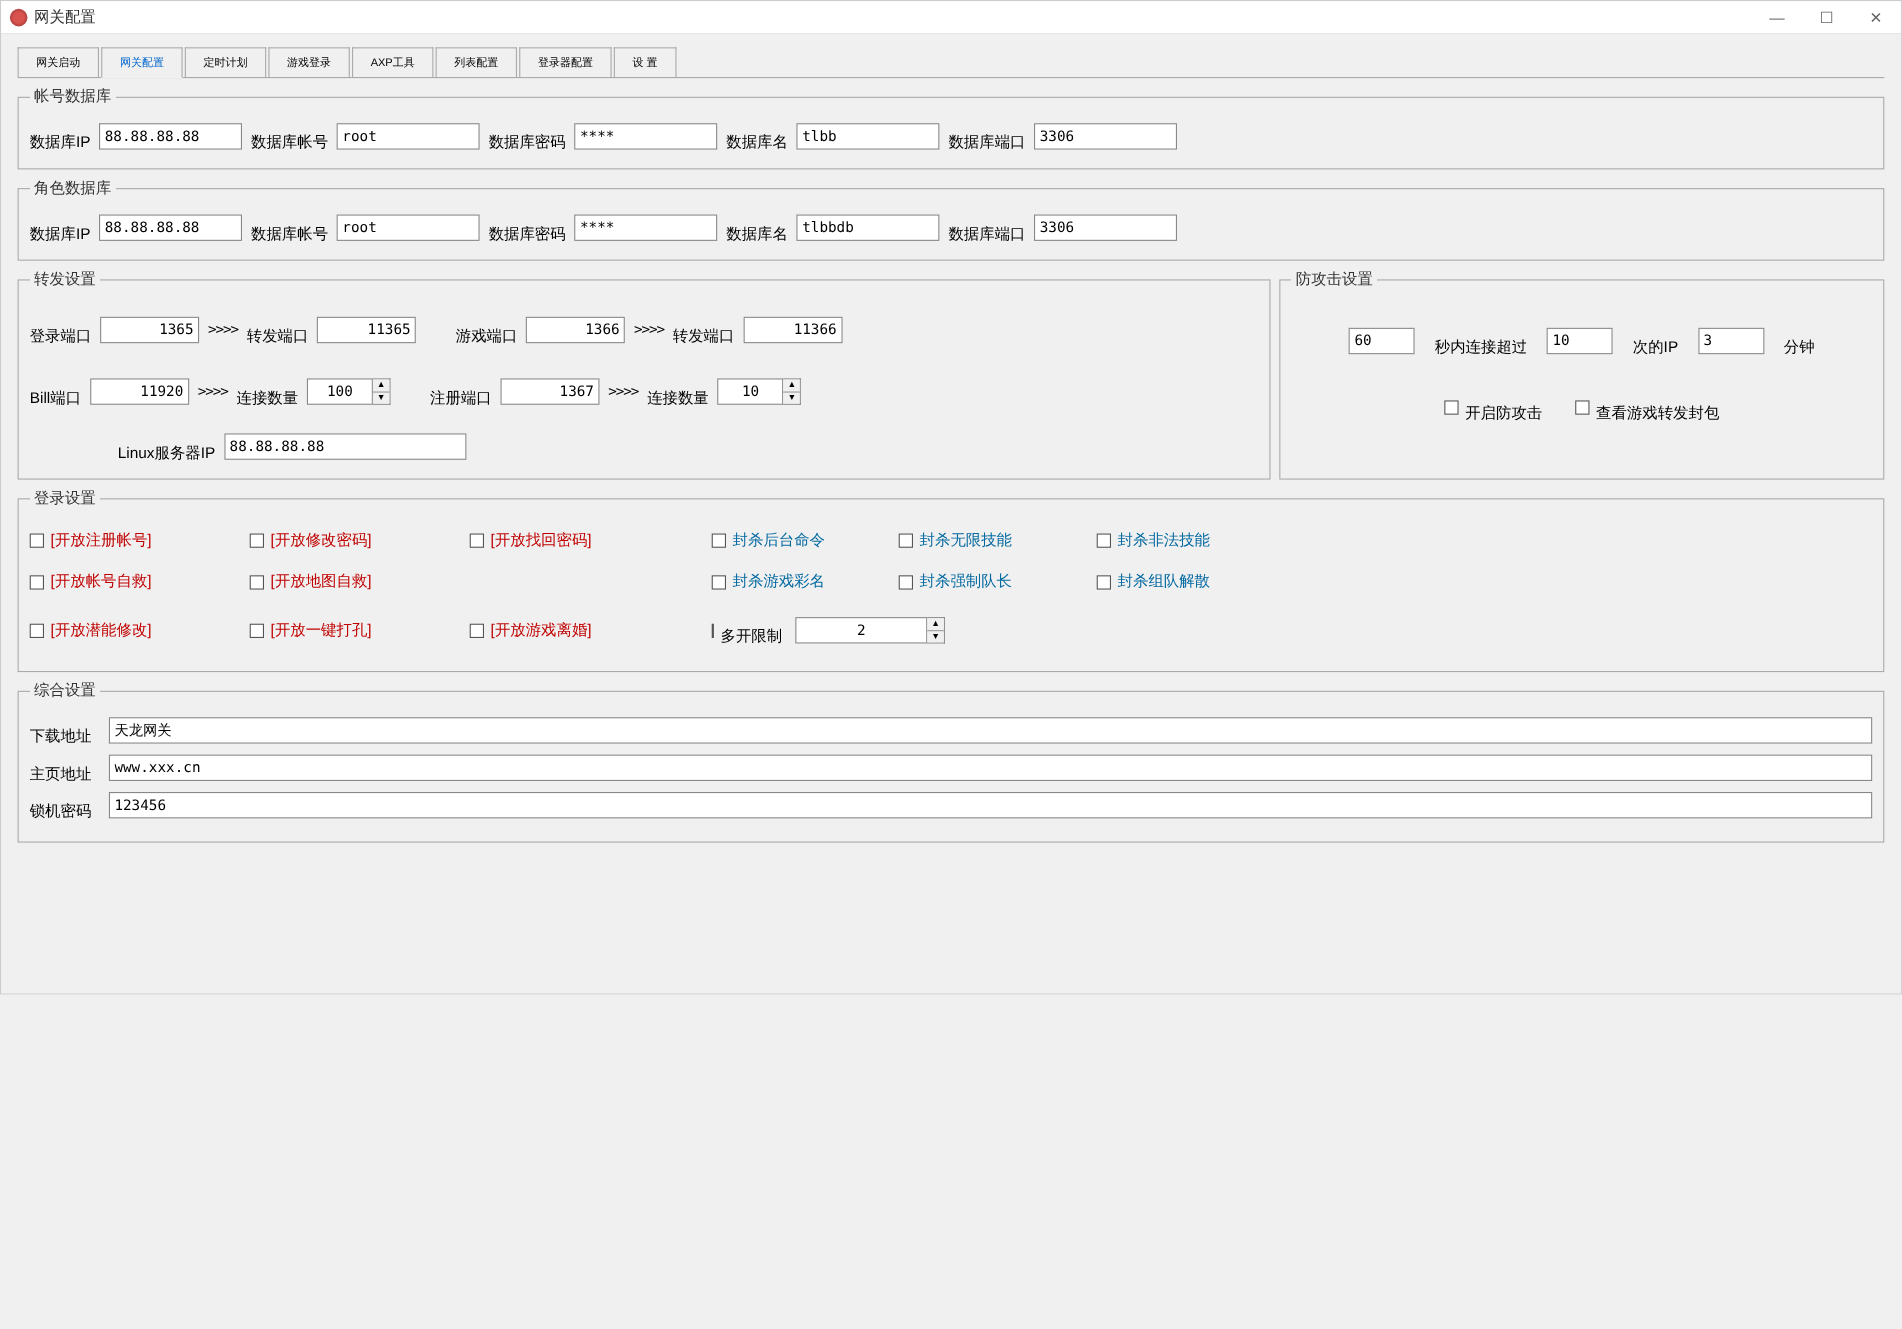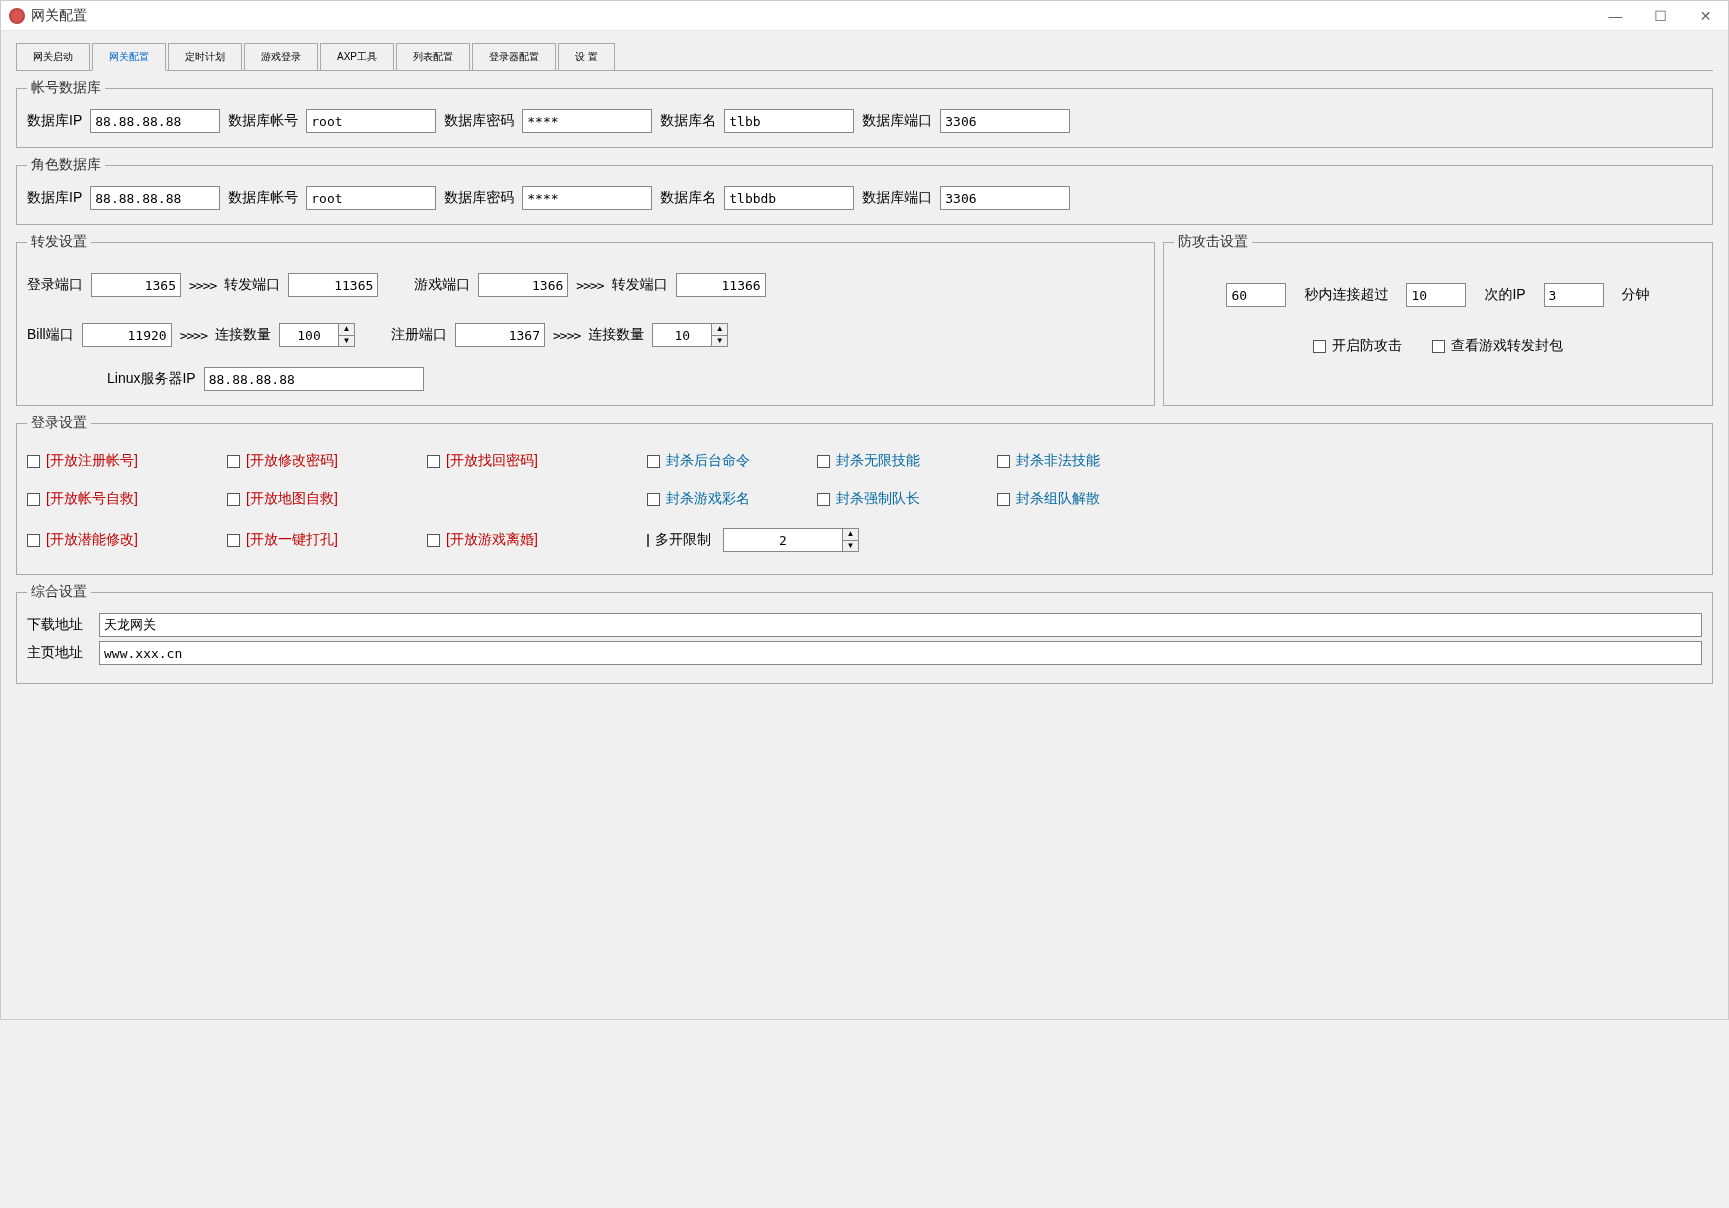--- a/index.html
+++ b/index.html
@@ -6,21 +6,21 @@
 body {
   font-family: "Microsoft YaHei", SimSun, sans-serif;
   font-size: 12px;
   background: #f0f0f0;
   width: 1729px;
   height: 1208px;
   overflow: hidden;
 }
 .window {
   width: 1729px;
-  height: 1020px;
+  height: 904px;
   background: #f0f0f0;
   border: 1px solid #ccc;
   display: flex;
   flex-direction: column;
 }
 .titlebar {
   height: 30px;
   background: #fff;
   display: flex;
   align-items: center;
@@ -63,21 +63,21 @@
   margin-bottom: 8px;
   padding: 12px 10px 14px 10px;
 }
 legend {
   font-size: 14px;
   padding: 0 4px;
   color: #333;
 }
 .row { display: flex; align-items: center; gap: 8px; margin-bottom: 10px; }
 .row:last-child { margin-bottom: 0; }
-.lbl { font-size: 14px; white-space: nowrap; }
+.lbl { font-size: 14px; white-space: nowrap; margin-top: 12px; }
 input[type="text"] {
   height: 24px;
   border: 1px solid #888;
   background: #fff;
   padding: 0 4px;
   font-family: monospace, "SimSun";
   font-size: 13px;
 }
 .w130 { width: 130px; }
 .w90 { width: 90px; text-align: right; }
@@ -322,17 +322,21 @@
       <fieldset>
         <legend>综合设置</legend>
         <div class="comprehensive-row">
           <span class="lbl">下载地址</span>
           <input type="text" class="w-full" value="天龙网关" style="">
         </div>
         <div class="comprehensive-row">
           <span class="lbl">主页地址</span>
           <input type="text" class="w-full" value="www.xxx.cn" style="">
         </div>
+        <div class="comprehensive-row">
+          <span class="lbl">锁机密码</span>
+          <input type="text" class="w-full" value="123456" style="">
+        </div>
       </fieldset>
 
     </div>
   </div>
 </div>
 
 </body></html>

